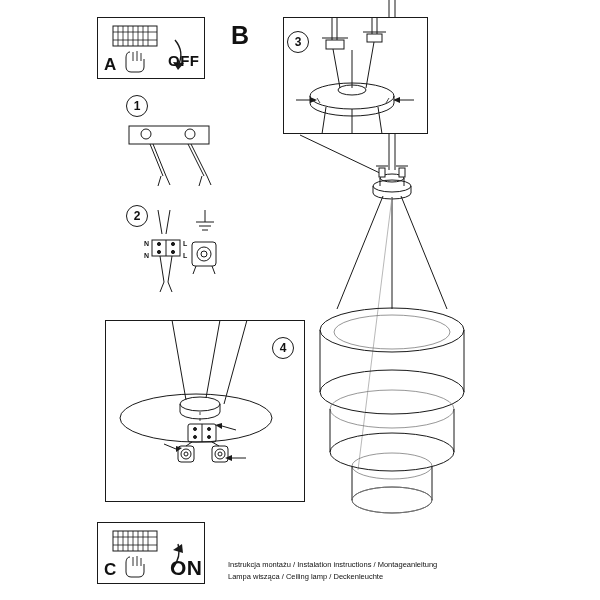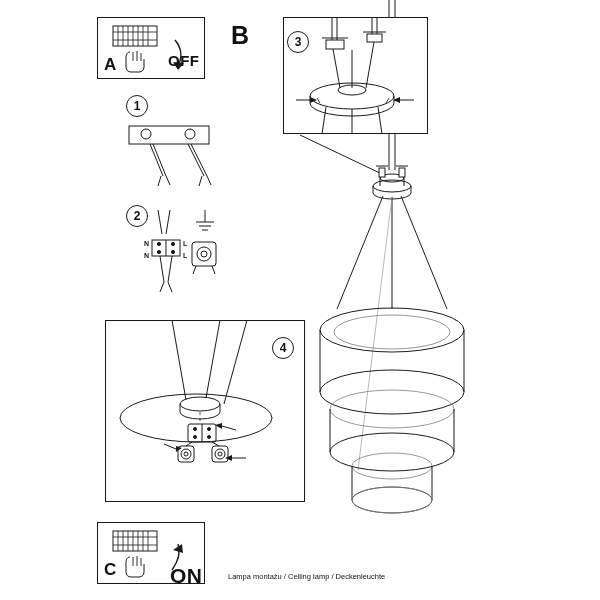--- a/index.html
+++ b/index.html
@@ -289,17 +289,18 @@
         <line x1="113" y1="545" x2="157" y2="545"></line>
       </g>
       <path d="M130 557 c-3 0 -4 3 -4 6 l0 9 c0 3 2 5 5 5 l8 0 c3 0 5 -2 5 -5 l0 -8"></path>
       <path d="M133 557 l0 9 M137 556 l0 10 M141 558 l0 8" stroke-width="0.9"></path>
 
       <path d="M172 570 q10 -14 6 -26" stroke-width="1.4"></path>
       <path d="M173 550 l9 -6 l1 9 z" fill="#1a1a1a" stroke="none"></path>
     </g>
   </svg>
   <div class="label-med" style="left:104px; top:560px;">C</div>
-  <div class="label-big" style="left:170px; top:556px; font-size:21px;margin-top:8px;">ON</div>
-
-  <div class="footer" style="left:228px; top:571px;">Lampa montażu / Ceiling lamp / Deckenleuchte</div>
+  <div class="label-big" style="left:170px; top:556px; font-size:21px;">ON</div>
+
+  <div class="footer" style="left:228px; top:559px;">Instrukcja montażu / Instalation instructions / Montageanleitung</div>
+  <div class="footer" style="left:228px; top:571px;">Lampa wisząca / Ceiling lamp / Deckenleuchte</div>
 
 </div>
 
 </body></html>

